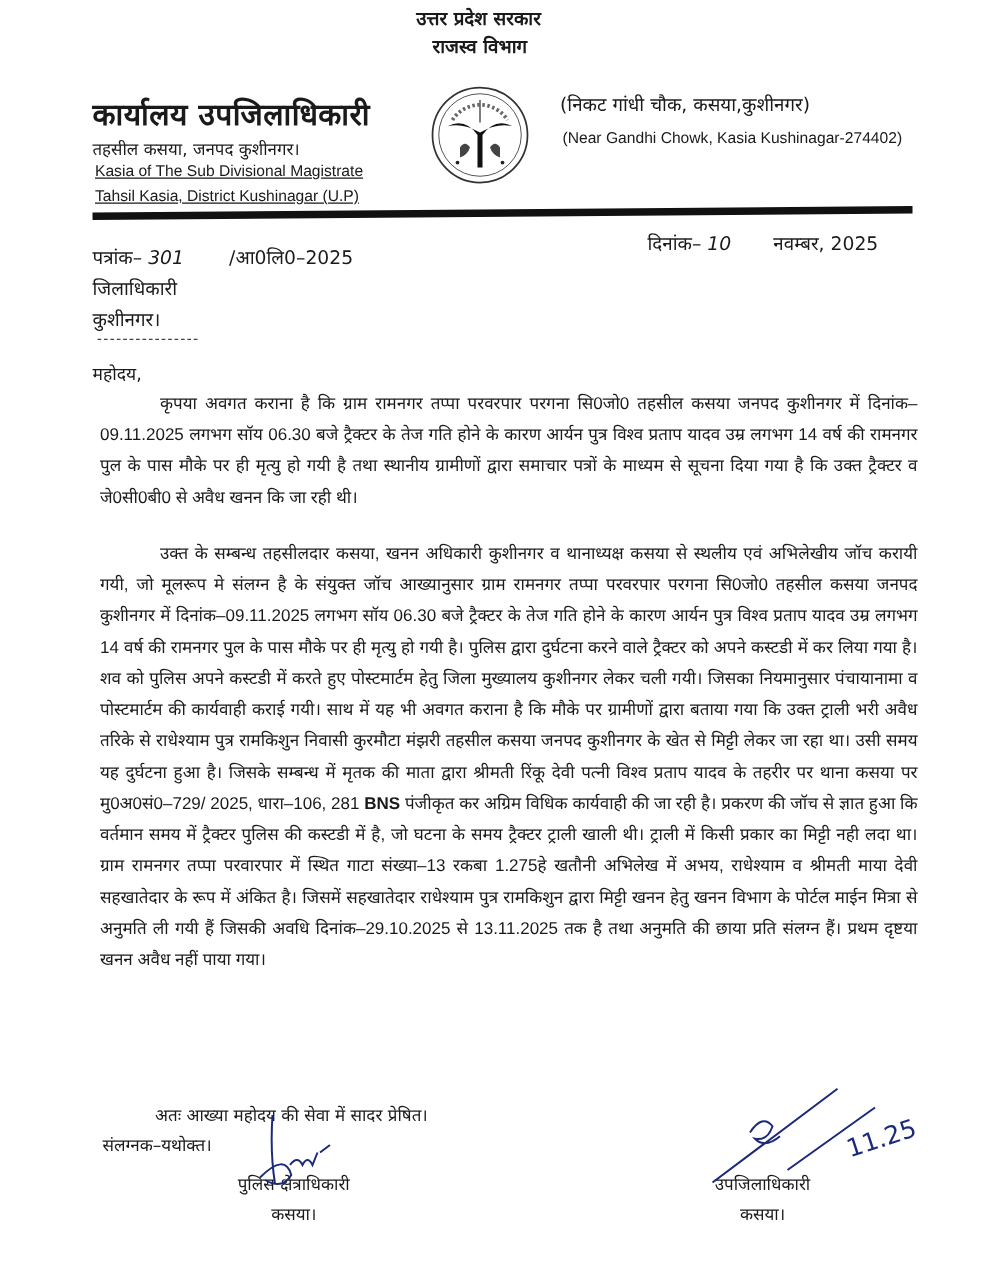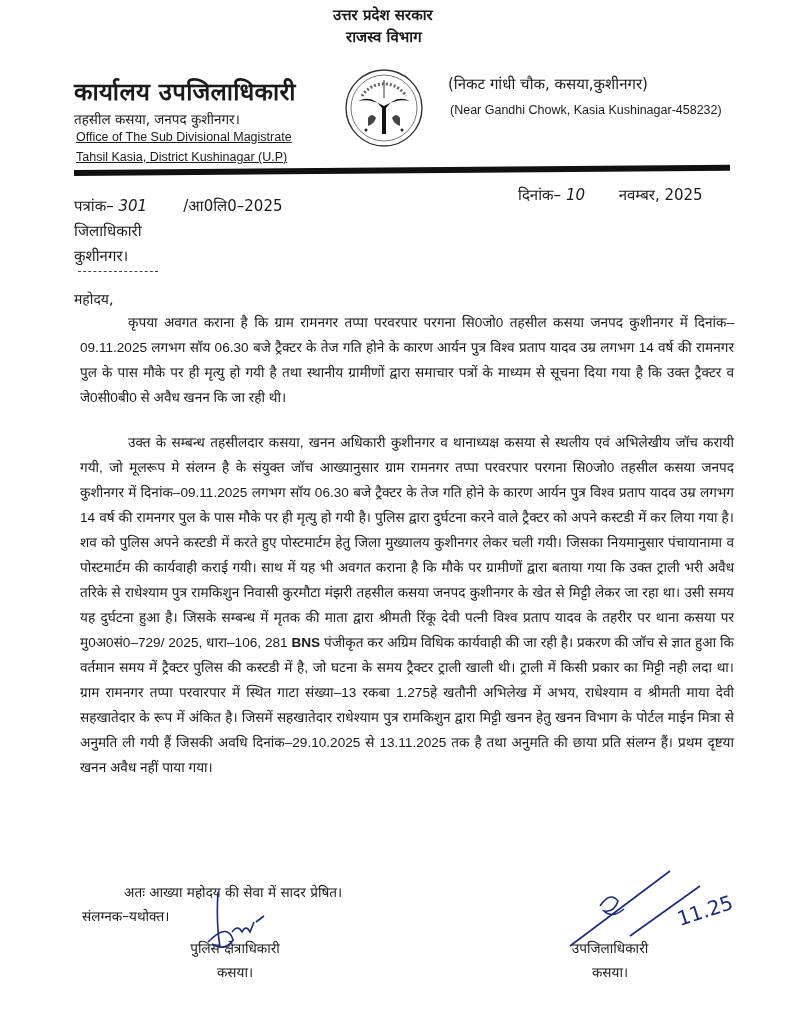--- a/index.html
+++ b/index.html
@@ -41,39 +41,39 @@
   .scribble { position: absolute; }
 </style>
 </head>
 <body>
 
 <div class="abs gov-title">उत्तर प्रदेश सरकार</div>
 <div class="abs dept-title">राजस्व विभाग</div>
 
 <div class="abs office-hi">कार्यालय उपजिलाधिकारी</div>
 <div class="abs tehsil-hi">तहसील कसया, जनपद कुशीनगर।</div>
-<div class="abs office-en">Office of The Sub Divisional Magistrate</div>
+<div class="abs office-en">Kasia of The Sub Divisional Magistrate</div>
 <div class="abs tehsil-en">Tahsil Kasia, District Kushinagar (U.P)</div>
 
 <div class="abs emblem">
   <svg width="80" height="80" viewBox="0 0 80 80">
     <circle cx="40" cy="40" r="38" fill="none" stroke="#333" stroke-width="1.4"></circle>
     <circle cx="40" cy="40" r="33" fill="none" stroke="#555" stroke-width="0.8"></circle>
     <path d="M14 33 Q28 26 38 40 L38 66 L42 66 L42 40 Q52 26 66 33 Q54 30 40 38 Q26 30 14 33 Z" fill="#111"></path>
     <path d="M40 12 L40 30" stroke="#333" stroke-width="1"></path>
     <path d="M24 50 q4 -6 8 0 q-2 6 -8 8 z" fill="#444"></path>
     <path d="M56 50 q-4 -6 -8 0 q2 6 8 8 z" fill="#444"></path>
     <circle cx="22" cy="62" r="1.5" fill="#222"></circle>
     <circle cx="58" cy="62" r="1.5" fill="#222"></circle>
     <path d="M18 28 A26 26 0 0 1 62 28" fill="none" stroke="#666" stroke-width="3" stroke-dasharray="2 2"></path>
   </svg>
 </div>
 
 <div class="abs addr-hi">(निकट गांधी चौक, कसया,कुशीनगर)</div>
-<div class="abs addr-en">(Near Gandhi Chowk, Kasia Kushinagar-458232)</div>
+<div class="abs addr-en">(Near Gandhi Chowk, Kasia Kushinagar-274402)</div>
 
 <div class="abs rule"></div>
 
 <div class="abs letter-no">
   <span>पत्रांक–</span>
   <span class="num">301</span>
   <span>/आ0लि0–2025</span>
 </div>
 <div class="abs date">
   <span>दिनांक–</span>

